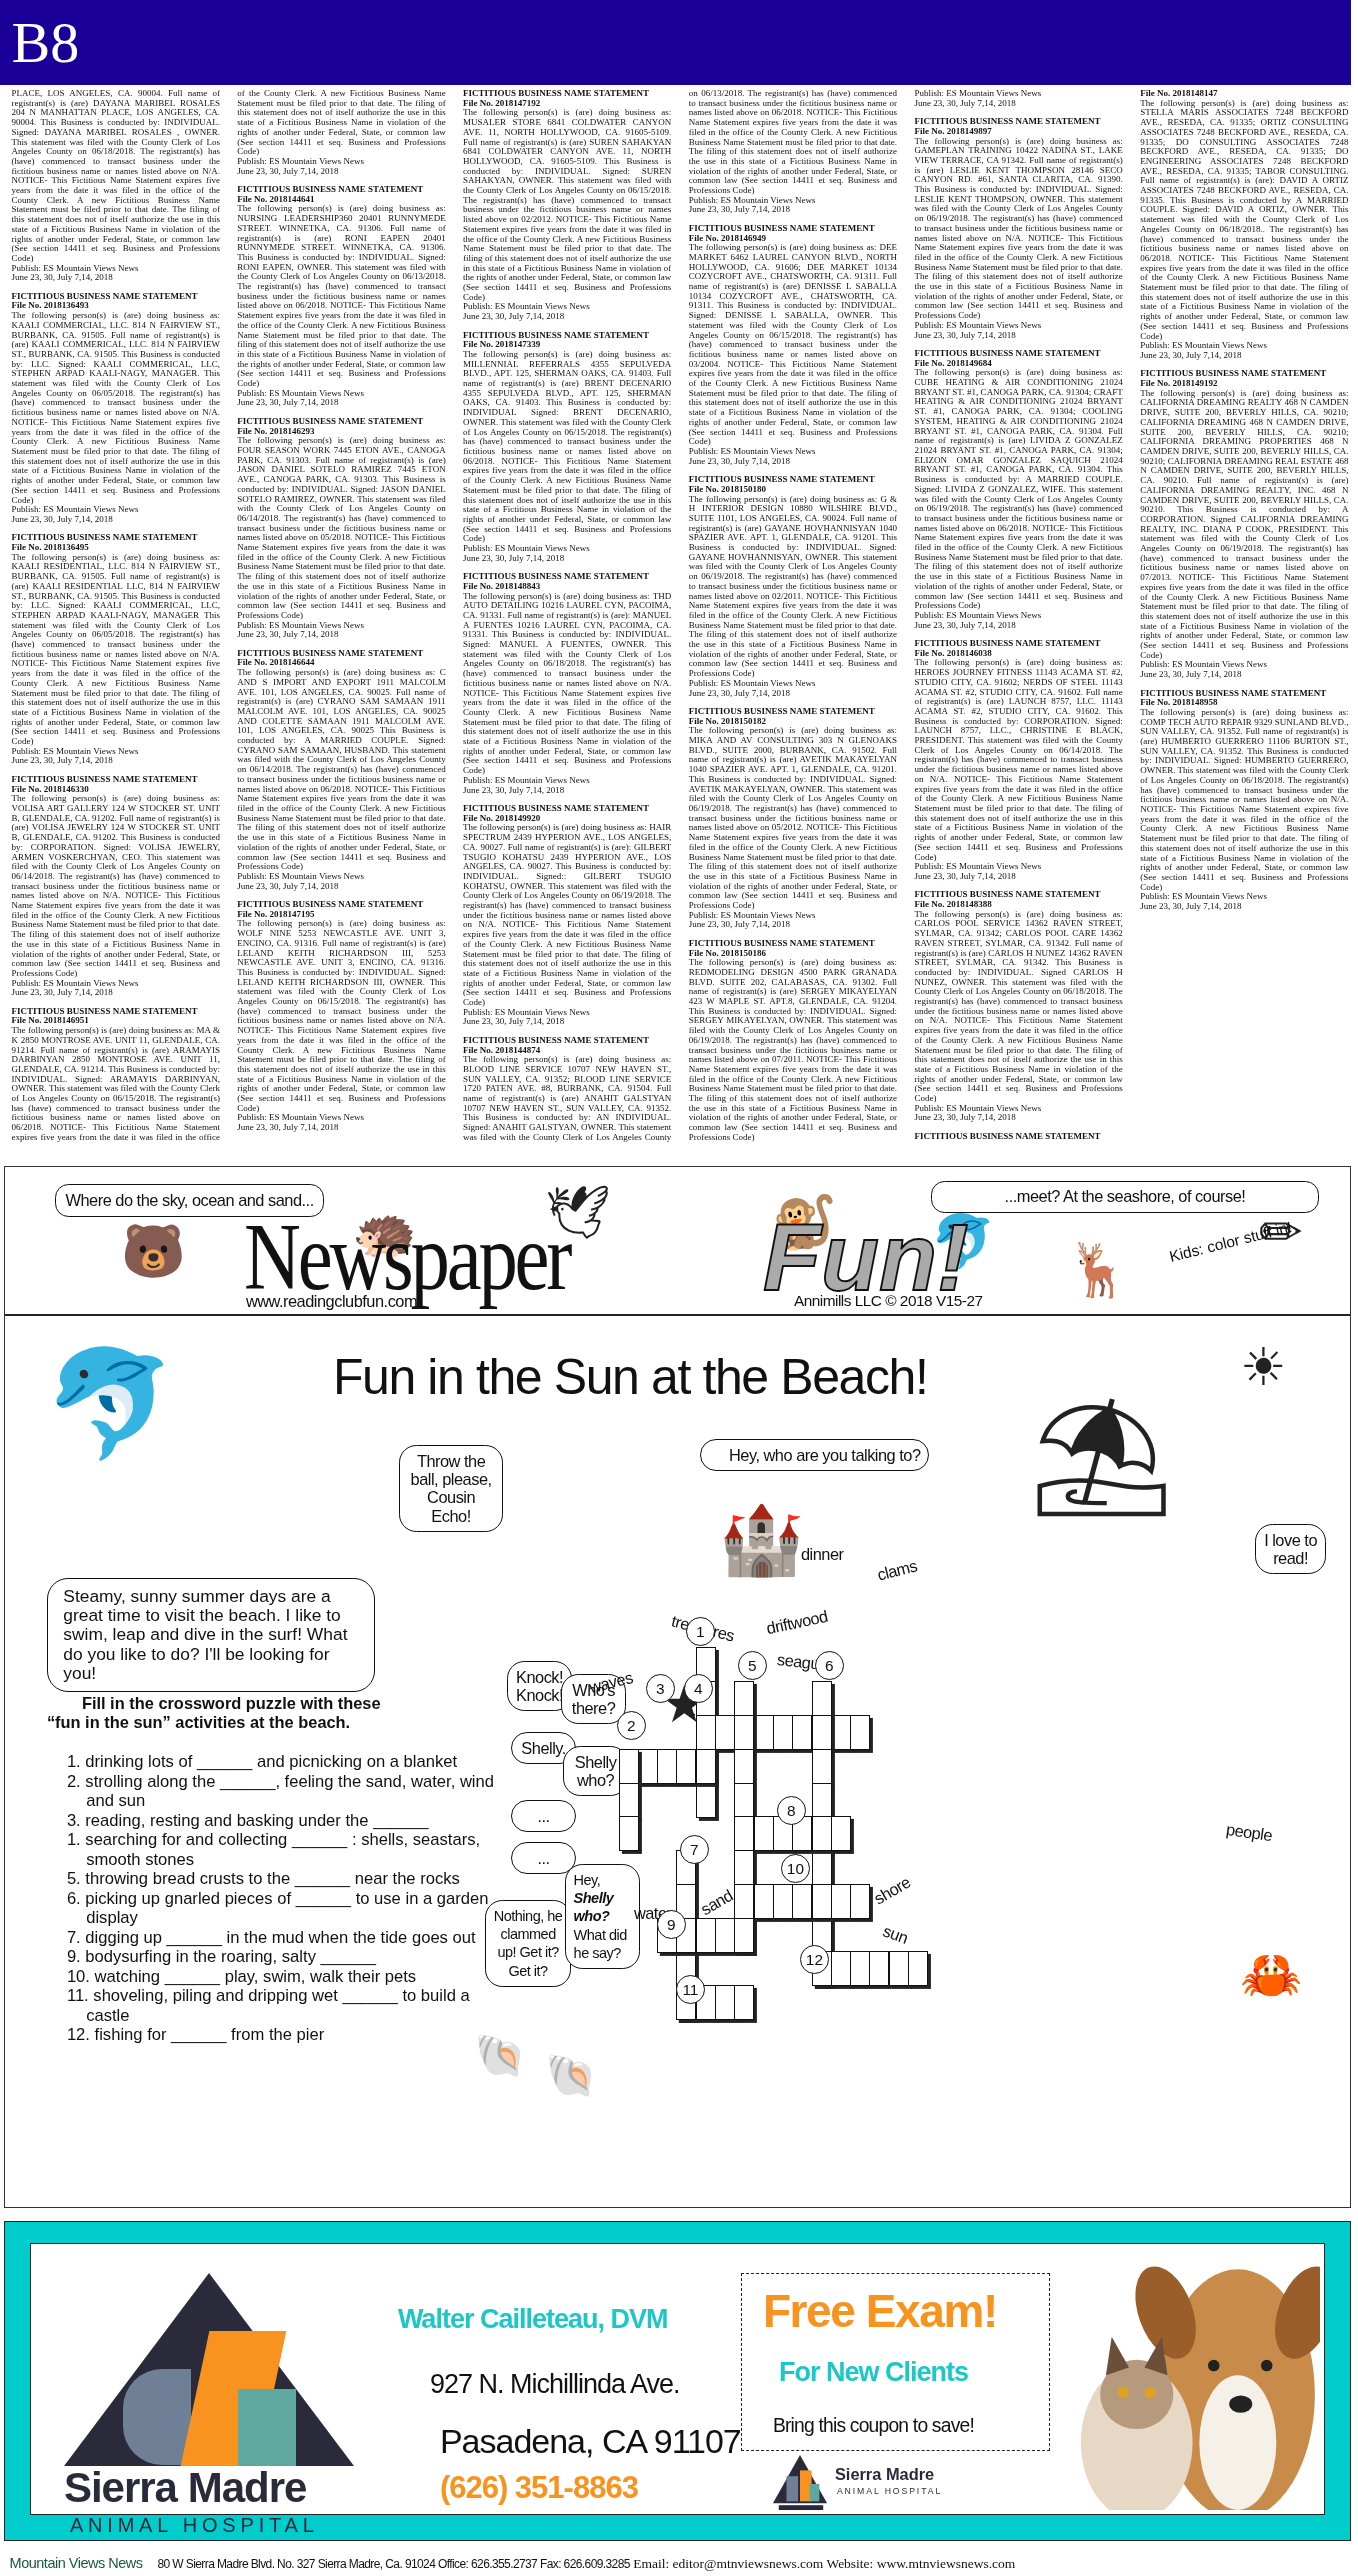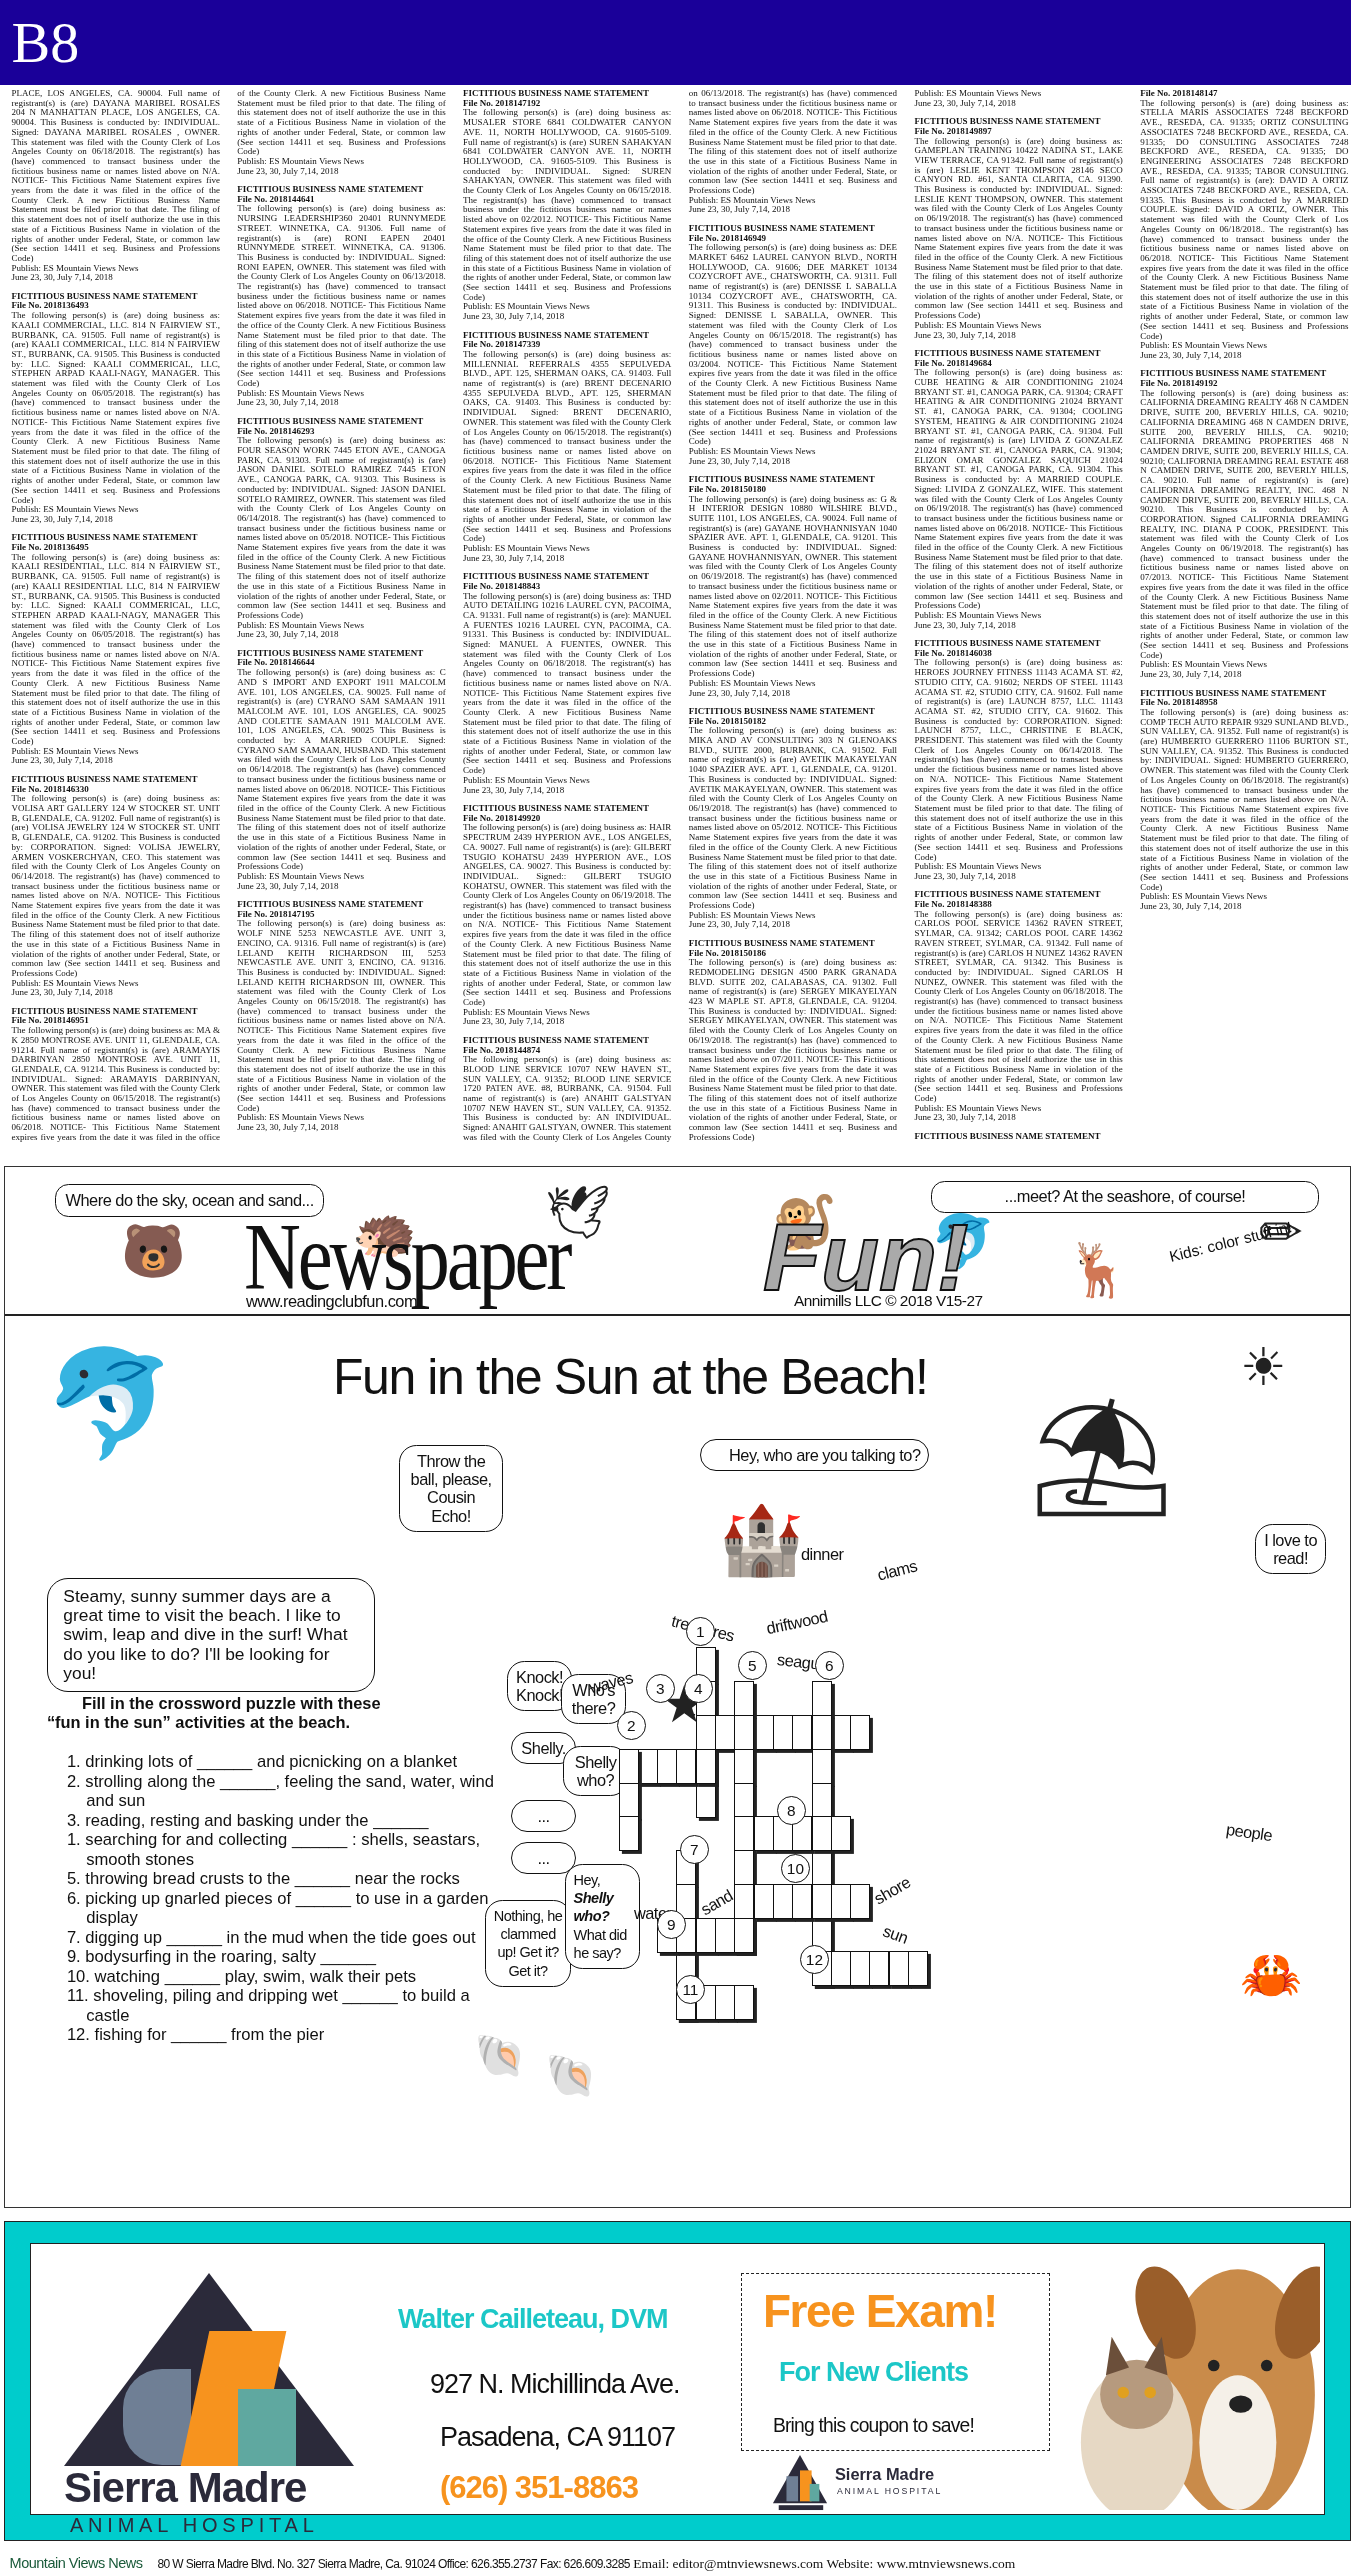--- a/index.html
+++ b/index.html
@@ -38,21 +38,21 @@
   .ad { position:absolute; left:3.9px; top:2221px; width:1347px; height:320px; background:#00cccc; border:1.9px solid #222; box-sizing:border-box; }
   .ad .inner { position:absolute; left:25px; top:21px; width:1295px; height:272px; background:#fff; border:1.9px solid #222; box-sizing:border-box; }
   .logo-tri { position:absolute; left:33px; top:29px; width:0; height:0; border-left:145px solid transparent; border-right:145px solid transparent; border-bottom:193px solid #2b2a3a; }
   .logo-orange { position:absolute; left:164px; top:87px; width:77px; height:135px; background:#f7931e; transform:skewX(-12deg); }
   .logo-teal { position:absolute; left:207px; top:145px; width:58px; height:77px; background:#5fa8a0; }
   .logo-grey { position:absolute; left:92px; top:125px; width:68px; height:96px; background:#6f7f95; border-radius:39px 0 0 39px; }
   .brand1 { position:absolute; left:33px; top:220px; font-family:"Liberation Sans", sans-serif; font-weight:bold; font-size:42px; color:#2b2a3a; letter-spacing:-1px; }
   .brand2 { position:absolute; left:39px; top:270px; font-family:"Liberation Sans", sans-serif; font-size:20px; letter-spacing:4.8px; color:#2b2a3a; }
   .dvm { position:absolute; left:367px; top:60px; font-family:"Liberation Sans", sans-serif; font-weight:bold; font-size:27px; color:#1cc7c7; letter-spacing:-1px; }
   .addr1 { position:absolute; left:399px; top:125px; font-family:"Liberation Sans", sans-serif; font-size:27px; letter-spacing:-1px; }
-  .addr2 { position:absolute; left:409px; top:178px; font-family:"Liberation Sans", sans-serif; font-size:27px; letter-spacing:-1px; }
+  .addr2 { position:absolute; left:409px; top:178px; font-family:"Liberation Sans", sans-serif; font-size:34px; letter-spacing:-1px; }
   .phone { position:absolute; left:409px; top:226px; font-family:"Liberation Sans", sans-serif; font-weight:bold; font-size:31px; color:#f7931e; letter-spacing:-1px; }
   .coupon { position:absolute; left:710px; top:29px; width:309px; height:178px; border:1.9px dashed #222; box-sizing:border-box; }
   .coupon .fe { position:absolute; left:21px; top:9.6px; font-family:"Liberation Sans", sans-serif; font-weight:bold; font-size:46px; color:#f7931e; letter-spacing:-1.4px; }
   .coupon .nc { position:absolute; left:37px; top:83px; font-family:"Liberation Sans", sans-serif; font-weight:bold; font-size:27px; color:#1cc7c7; letter-spacing:-1px; }
   .coupon .bt { position:absolute; left:31px; top:141px; font-family:"Liberation Sans", sans-serif; font-size:19.3px; letter-spacing:-0.8px; }
   .coupon .mini { position:absolute; left:29px; top:179px; width:58px; height:58px; }
   .coupon .m1 { position:absolute; left:93px; top:191px; font-family:"Liberation Sans", sans-serif; font-weight:bold; font-size:16.4px; color:#2b2a3a; }
   .coupon .m2 { position:absolute; left:95px; top:212px; font-family:"Liberation Sans", sans-serif; font-size:8.7px; letter-spacing:1.9px; color:#2b2a3a; }
   .pets { position:absolute; left:1038px; top:5.8px; width:251px; height:260px; }
 

